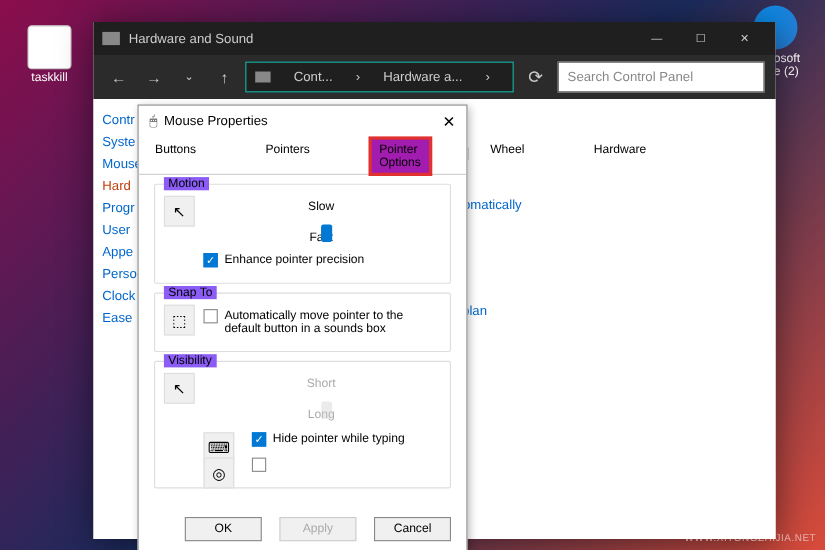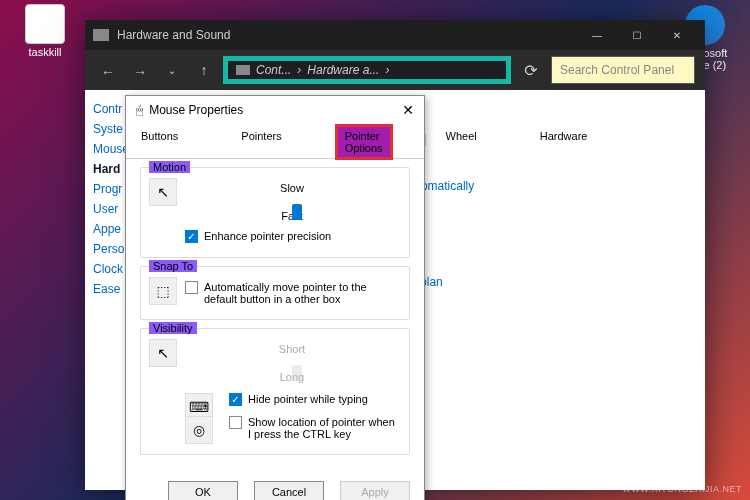--- a/index.html
+++ b/index.html
@@ -1,39 +1,39 @@
 <!DOCTYPE html>
 <html><head>
 <meta charset="utf-8">
 <style>
 * { margin: 0; padding: 0; box-sizing: border-box; font-family: "Segoe UI", sans-serif; }
 body { width: 750px; height: 500px; background: linear-gradient(135deg, #8b0d4d, #1a2b5c, #d94b3a); position: relative; overflow: hidden; }
 .desktop-icon { position: absolute; width: 60px; text-align: center; color: #fff; font-size: 11px; }
 .desktop-icon .icon-img { width: 40px; height: 40px; margin: 0 auto 2px; border-radius: 4px; }
-.taskkill-icon { top: 4px; left: 15px; }
+.taskkill-icon { top: 23px; left: 15px; }
 .taskkill-icon .icon-img { background: #fff; border: 1px solid #ccc; }
 .edge-icon { top: 5px; right: 15px; }
 .edge-icon .icon-img { background: radial-gradient(circle at 30% 30%, #0c8ce9, #2b7cd3); border-radius: 50%; }
 
 .window { position: absolute; top: 20px; left: 85px; width: 620px; height: 470px; background: #fff; box-shadow: 0 4px 30px rgba(0,0,0,0.5); }
 .titlebar { height: 30px; background: #1f1f1f; color: #ccc; display: flex; align-items: center; padding: 0 8px; font-size: 12px; }
 .titlebar .title-icon { width: 16px; height: 12px; background: #888; margin-right: 8px; }
 .titlebar-btns { margin-left: auto; display: flex; }
 .titlebar-btns div { width: 40px; height: 30px; display: flex; align-items: center; justify-content: center; color: #ccc; font-size: 10px; }
 
 .toolbar { height: 40px; background: #2b2b2b; display: flex; align-items: center; padding: 0 10px; gap: 6px; }
 .nav-btn { width: 26px; height: 26px; display: flex; align-items: center; justify-content: center; color: #ccc; font-size: 14px; }
-.addr-bar { flex: 1; height: 28px; background: #1f1f1f; border: 5px solid #14b8a6; display: flex; align-items: center; padding: 0 8px; color: #ccc; font-size: 12px; gap: 6px; font-style: italic; }
-.search-bar { width: 144px; height: 28px; background: #fef9c3; border: 1px solid #555; display: flex; align-items: center; padding: 0 8px; color: #888; font-size: 12px; }
+.addr-bar { flex: 1; height: 28px; background: #1f1f1f; border: 1px solid #14b8a6; display: flex; align-items: center; padding: 0 8px; color: #ccc; font-size: 12px; gap: 21px; }
+.search-bar { width: 188px; height: 28px; background: #ffffff; border: 1px solid #555; display: flex; align-items: center; padding: 0 8px; color: #888; font-size: 12px; }
 .refresh-btn { width: 28px; height: 28px; display: flex; align-items: center; justify-content: center; color: #ccc; }
 
 .content { display: flex; height: calc(100% - 70px); background: #fff; }
 .sidebar { width: 60px; padding: 12px 8px; font-size: 12px; }
 .sidebar div { color: #0066cc; margin-bottom: 6px; cursor: pointer; white-space: nowrap; overflow: hidden; }
-.sidebar .active { color: #0f172a; font-weight: 700; }
+.sidebar .active { color: #c2410c; font-weight: 400; }
 
 .main { flex: 1; padding: 12px 20px; font-size: 12px; }
 .main-row { display: flex; gap: 14px; margin-bottom: 14px; flex-wrap: wrap; }
 .main-link { color: #0066cc; cursor: pointer; }
 .main-sep { color: #ccc; }
 .dm-icon { display: inline-block; width: 14px; height: 14px; vertical-align: middle; margin-right: 2px; }
 
 .dialog { position: absolute; top: 95px; left: 125px; width: 300px; background: #fff; border: 1px solid #888; box-shadow: 2px 2px 8px rgba(0,0,0,0.3); font-size: 11px; }
 .dialog-title { height: 28px; display: flex; align-items: center; padding: 0 10px; font-size: 12px; }
 .dialog-title .close { margin-left: auto; font-size: 14px; cursor: pointer; }
@@ -194,21 +194,21 @@
         <div class="chk-fake checked">✓</div>
         <span>Enhance pointer precision</span>
       </div>
     </div>
 
     <div class="group">
       <span class="group-title">Snap To</span>
       <div class="group-icon">⬚</div>
       <div class="chk">
         <div class="chk-fake"></div>
-        <span>Automatically move pointer to the default button in a other box</span>
+        <span>Automatically move pointer to the default button in a sounds box</span>
       </div>
     </div>
 
     <div class="group">
       <span class="group-title">Visibility</span>
       <div class="group-icon">↖</div>
       <div class="slider-row">
         <span class="disabled-label">Short</span>
         <div class="slider-track" style="opacity:0.4">
           <div class="slider-line"></div>
@@ -220,29 +220,28 @@
         <div class="indent-icon">⌨</div>
         <div class="chk">
           <div class="chk-fake checked">✓</div>
           <span>Hide pointer while typing</span>
         </div>
       </div>
       <div class="indent-block">
         <div class="indent-icon">◎</div>
         <div class="chk">
           <div class="chk-fake"></div>
-          <span>Show location of pointer when I press the CTRL key</span>
         </div>
       </div>
     </div>
   </div>
   <div class="dialog-footer">
     <button class="btn">OK</button>
+    <button class="btn disabled">Apply</button>
     <button class="btn">Cancel</button>
-    <button class="btn disabled">Apply</button>
   </div>
 </div>
 
 <div class="watermark">
   <div class="logo"></div>
   <div>
     <div style="font-size:14px">系统之家</div>
     <div style="font-size:9px;letter-spacing:0.5px">WWW.XITONGZHIJIA.NET</div>
   </div>
 </div>

